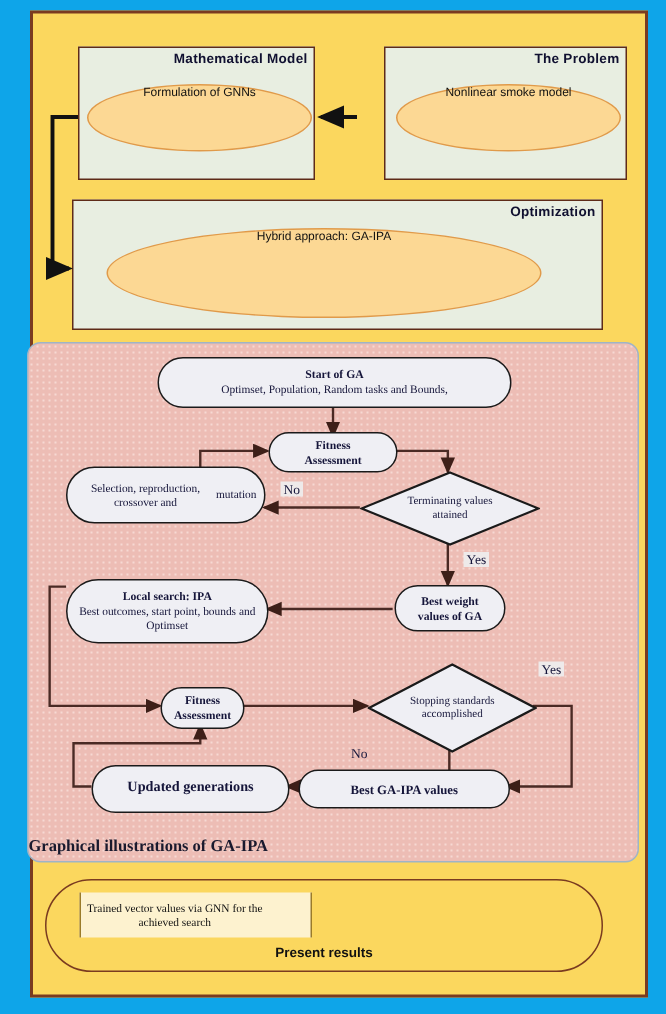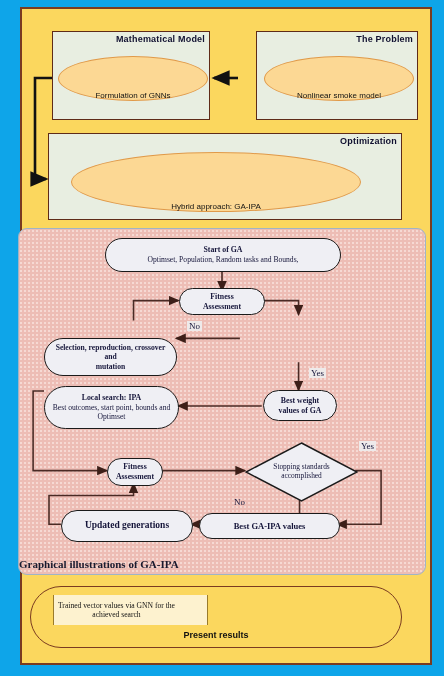--- a/index.html
+++ b/index.html
@@ -8,21 +8,21 @@
 
   
   #frame{position:absolute;left:20px;top:7px;width:412px;height:658px;
          background:#fbd75e;border:2px solid #7a3b20;box-sizing:border-box;}
 
   
   .modelbox{position:absolute;background:#e8eee1;border:1px solid #5e2b18;box-sizing:border-box;}
   .boxlabel{position:absolute;right:4px;top:2px;font-family:"Liberation Sans",sans-serif;
             font-weight:bold;font-size:9px;color:#101030;letter-spacing:.2px;}
   .ell{position:absolute;border:1px solid #e09a4a;background:#fcd894;border-radius:50%;
-       display:flex;align-items:flex-end;justify-content:center;text-align:center;
+       display:flex;align-items:flex-start;justify-content:center;text-align:center;
        font-family:"Liberation Sans",sans-serif;font-size:8px;color:#111;}
 
   
   #panel{position:absolute;left:18px;top:228px;width:408px;height:347px;
          border:1.5px solid #9fb4c6;border-radius:9px;box-sizing:border-box;
          background-color:#edbdb5;
          background-image:radial-gradient(#f6d9d3 0.9px, transparent 1px);
          background-size:4px 4px;}
   #panel-caption{position:absolute;left:0;right:0;bottom:4px;text-align:left;
                  font-family:"Liberation Serif",serif;font-weight:bold;font-size:11px;color:#1a1a2e;}
@@ -132,22 +132,33 @@
     <div class="node" style="left:86px;top:9px;width:236px;height:34px;flex-direction:column;">
       <b>Start of GA</b>
       <span>Optimset, Population, Random tasks and Bounds,</span>
     </div>
 
     <div class="node" style="left:160px;top:59px;width:86px;height:27px;flex-direction:column;">
       <b>Fitness</b>
       <b>Assessment</b>
     </div>
 
-
-    <div class="node" style="left:25px;top:109px;width:133px;height:38px;flex-direction:column;font-weight:bold;">
+    <div class="diamond" style="left:221px;top:85px;width:120px;height:50px;">
+      <svg viewBox="0 0 120 50" style="position:absolute;left:0;top:0;width:120px;height:50px;">
+        <polygon points="60,1 119,25 60,49 1,25" fill="#efeff4" stroke="#1a1a1a" stroke-width="1.5"></polygon>
+      </svg>
+      <div class="dtext">
+        <div>
+          <div>Terminating values</div>
+          <div>attained</div>
+        </div>
+      </div>
+    </div>
+
+    <div class="node" style="left:25px;top:82px;width:133px;height:38px;">
       <span>Selection, reproduction, crossover and</span>
       <span>mutation</span>
     </div>
 
     <div class="node" style="left:25px;top:157px;width:135px;height:43px;flex-direction:column;">
       <b>Local search: IPA</b>
       <span>Best outcomes, start point, bounds and</span>
       <span>Optimset</span>
     </div>
 

